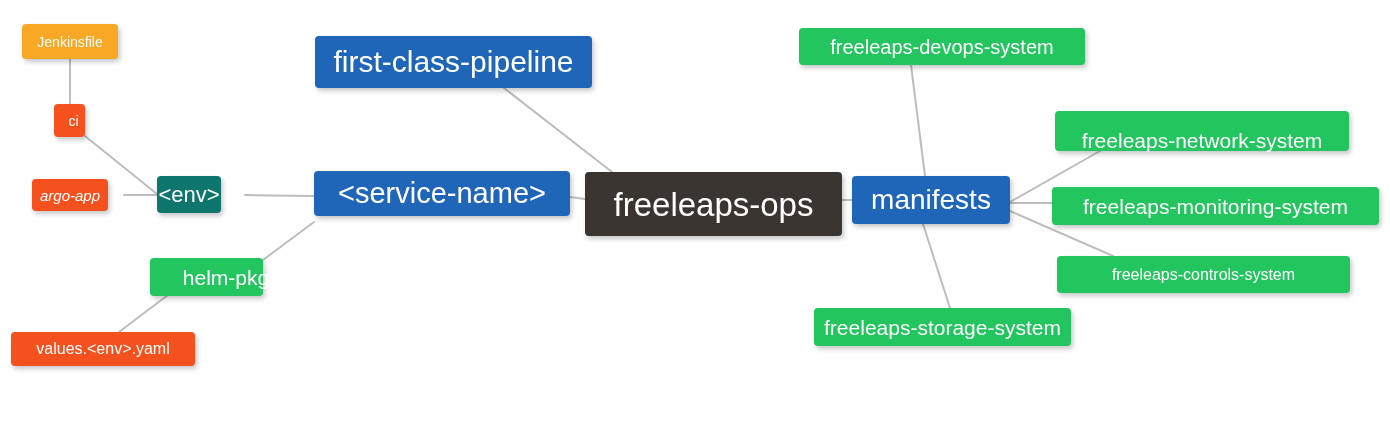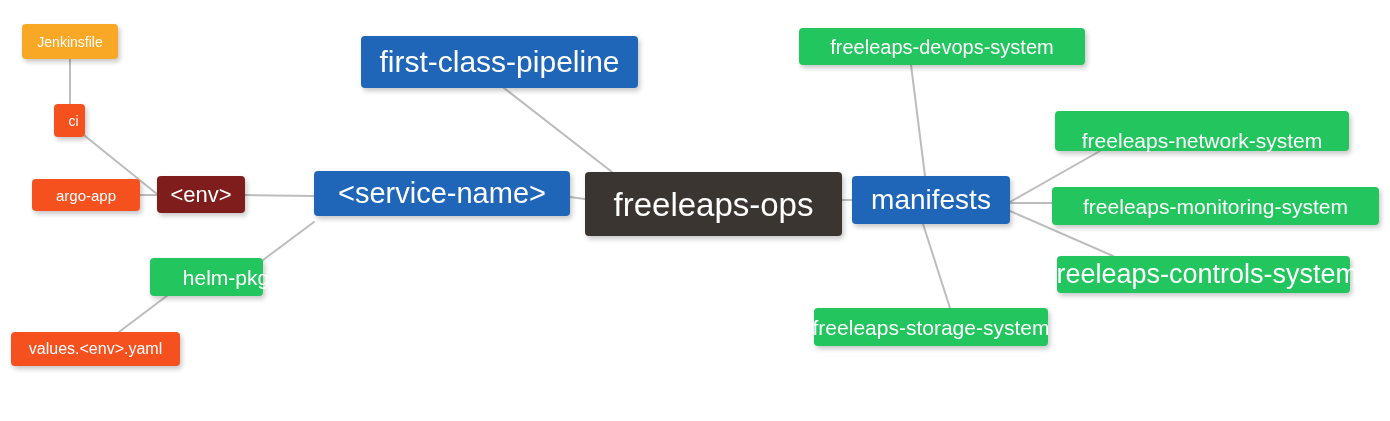--- a/index.html
+++ b/index.html
@@ -66,53 +66,53 @@
       <line x1="1010" y1="211" x2="1113" y2="256" stroke="#bdbdbd" stroke-width="2" stroke-linecap="round"></line>
       <line x1="923" y1="224" x2="950" y2="308" stroke="#bdbdbd" stroke-width="2" stroke-linecap="round"></line>
     </svg>
   <div id="node-layer">
       <div class="node" style="left: 22px; top: 24px; width: 96px; height: 35px; background: rgb(249, 168, 37); font-size: 14px;">
         <span class="node-label">Jenkinsfile</span>
       </div>
       <div class="node" style="left: 54px; top: 104px; width: 31px; height: 33px; background: rgb(244, 81, 30); font-size: 14px; padding-left: 8px;">
         <span class="node-label">ci</span>
       </div>
-      <div class="node" style="left: 32px; top: 179px; width: 108px; height: 32px; background: rgb(244, 81, 30); font-size: 15px;">
+      <div class="node" style="left: 32px; top: 179px; width: 76px; height: 32px; background: rgb(244, 81, 30); font-size: 15px; font-style: italic;">
         <span class="node-label">argo-app</span>
       </div>
-      <div class="node" style="left: 157px; top: 176px; width: 88px; height: 37px; background: #7f1d1d; font-size: 22px;">
+      <div class="node" style="left: 157px; top: 176px; width: 64px; height: 37px; background: #0f766e; font-size: 22px;">
         <span class="node-label">&lt;env&gt;</span>
       </div>
       <div class="node" style="left: 150px; top: 258px; width: 113px; height: 38px; background: rgb(34, 197, 94); font-size: 21px; padding-left: 39px;">
         <span class="node-label">helm-pkg</span>
       </div>
-      <div class="node" style="left: 11px; top: 332px; width: 169px; height: 34px; background: rgb(244, 81, 30); font-size: 16px;">
+      <div class="node" style="left: 11px; top: 332px; width: 184px; height: 34px; background: rgb(244, 81, 30); font-size: 16px;">
         <span class="node-label">values.&lt;env&gt;.yaml</span>
       </div>
-      <div class="node" style="left: 315px; top: 36px; width: 277px; height: 52px; background: rgb(31, 102, 184); font-size: 30px; margin-left: 46px;">
+      <div class="node" style="left: 315px; top: 36px; width: 277px; height: 52px; background: rgb(31, 102, 184); font-size: 30px;">
         <span class="node-label">first-class-pipeline</span>
       </div>
       <div class="node" style="left: 314px; top: 171px; width: 256px; height: 45px; background: rgb(31, 102, 184); font-size: 29px;">
         <span class="node-label">&lt;service-name&gt;</span>
       </div>
       <div class="node" style="left: 585px; top: 172px; width: 257px; height: 64px; background: rgb(58, 53, 49); font-size: 33px;">
         <span class="node-label">freeleaps-ops</span>
       </div>
       <div class="node" style="left: 852px; top: 176px; width: 158px; height: 48px; background: rgb(31, 102, 184); font-size: 28px;">
         <span class="node-label">manifests</span>
       </div>
       <div class="node" style="left: 799px; top: 28px; width: 286px; height: 37px; background: rgb(34, 197, 94); font-size: 20px;">
         <span class="node-label">freeleaps-devops-system</span>
       </div>
       <div class="node" style="left: 1055px; top: 111px; width: 294px; height: 40px; background: rgb(34, 197, 94); font-size: 21px; align-items: flex-end;">
         <span class="node-label">freeleaps-network-system</span>
       </div>
       <div class="node" style="left: 1052px; top: 187px; width: 327px; height: 38px; background: rgb(34, 197, 94); font-size: 21px;">
         <span class="node-label">freeleaps-monitoring-system</span>
       </div>
-      <div class="node" style="left: 1057px; top: 256px; width: 293px; height: 37px; background: rgb(34, 197, 94); font-size: 27px;">
+      <div class="node" style="left: 1057px; top: 256px; width: 293px; height: 37px; background: rgb(34, 197, 94); font-size: 16px;">
         <span class="node-label">freeleaps-controls-system</span>
       </div>
-      <div class="node" style="left: 814px; top: 308px; width: 234px; height: 38px; background: rgb(34, 197, 94); font-size: 21px;">
+      <div class="node" style="left: 814px; top: 308px; width: 257px; height: 38px; background: rgb(34, 197, 94); font-size: 21px;">
         <span class="node-label">freeleaps-storage-system</span>
       </div>
     </div>
 </div>
 
 </body></html>

